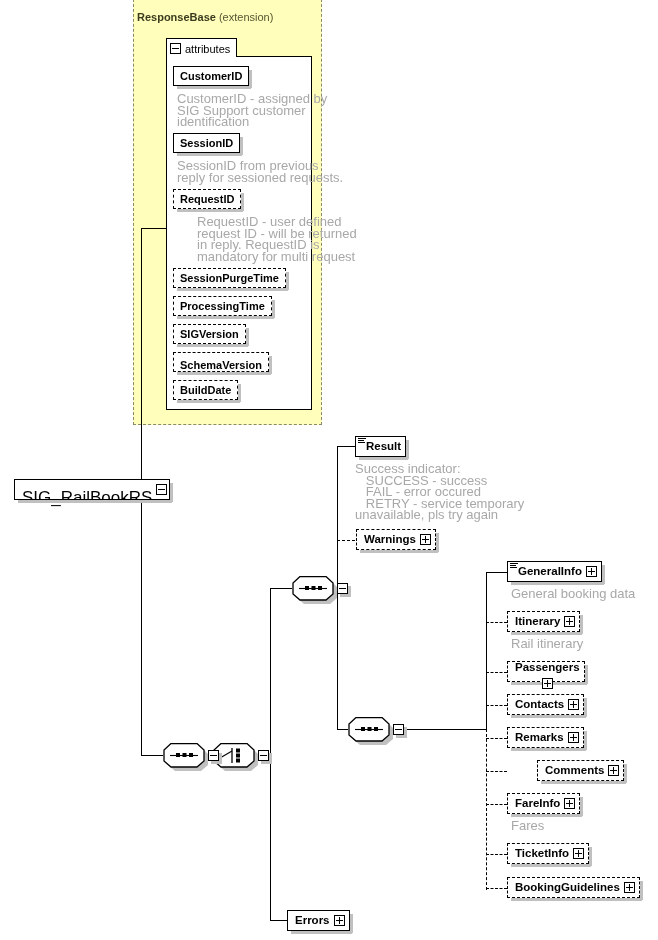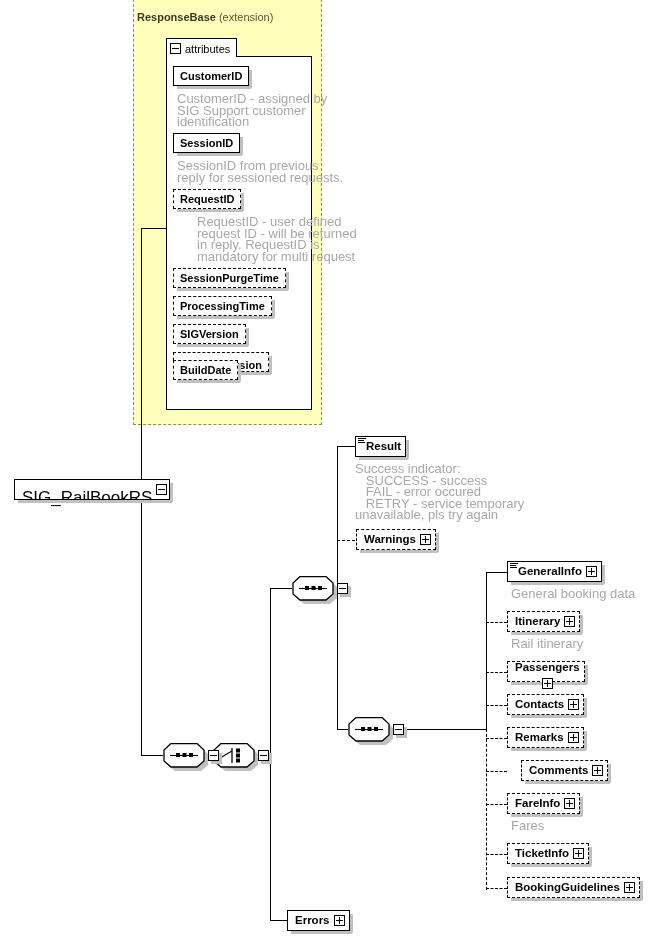--- a/index.html
+++ b/index.html
@@ -291,21 +291,21 @@
       <span class="shadow-v"></span>
     <span class="name">SIGVersion</span>
   </div>
 
   <div class="node attr-node dashed" style="left:173px; top:352px;align-items:flex-end;">
     <span class="shadow-h"></span>
       <span class="shadow-v"></span>
     <span class="name">SchemaVersion</span>
   </div>
 
-  <div class="node attr-node dashed" style="left:173px; top:360px;">
+  <div class="node attr-node dashed" style="left:173px; top:380px;">
     <span class="shadow-h"></span>
       <span class="shadow-v"></span>
     <span class="name">BuildDate</span>
   </div>
 
   <div class="ln-h" style="left:122px; top:489px; width:20px;"></div>
 
   <div class="ln-v" style="left:141px; top:228px; height:527px;"></div>
 
   <div class="ln-h" style="left:141px; top:228px; width:26px;"></div>
@@ -464,21 +464,21 @@
     <span class="exp plus"></span>
   </div>
 
   <div class="node dashed" style="left:507px; top:727px;">
     <span class="shadow-h"></span>
       <span class="shadow-v"></span>
     <span class="name">Remarks</span>
     <span class="exp plus"></span>
   </div>
 
-  <div class="node dashed" style="left:521px; top:760px;">
+  <div class="node dashed" style="left:537px; top:760px;">
     <span class="shadow-h"></span>
       <span class="shadow-v"></span>
     <span class="name">Comments</span>
     <span class="exp plus"></span>
   </div>
 
   <div class="node dashed" style="left:507px; top:793px;">
     <span class="shadow-h"></span>
       <span class="shadow-v"></span>
     <span class="name">FareInfo</span>

